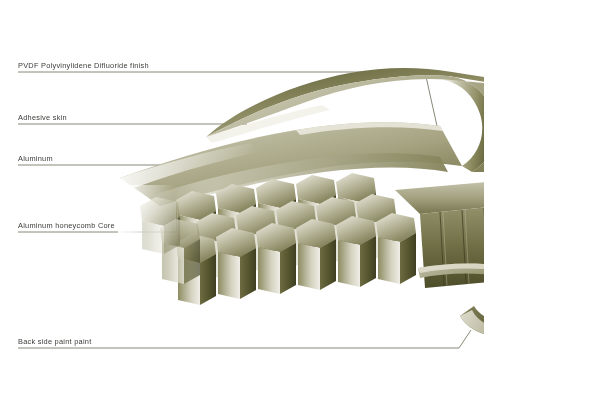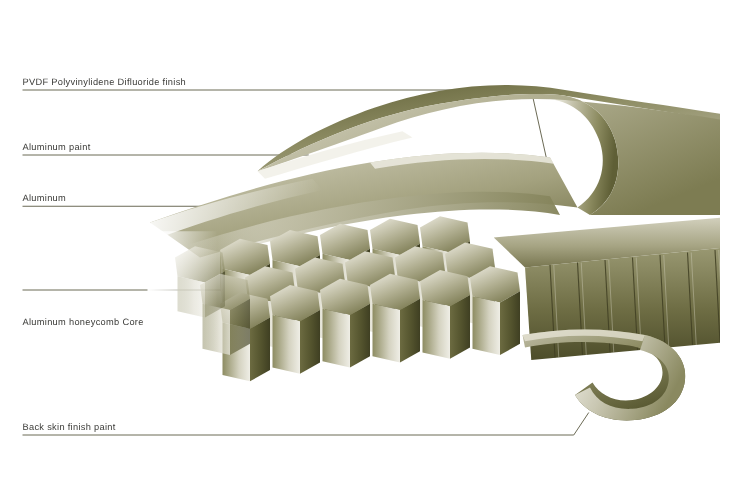--- a/index.html
+++ b/index.html
@@ -2,21 +2,21 @@
 <html><head>
 <meta charset="utf-8">
 <style>
   html, body {
     margin: 0;
     padding: 0;
     background: #ffffff;
   }
   #page {
     position: relative;
-    width: 576px;
+    width: 484px;
     height: 403px;
     background: #ffffff;
     overflow: hidden;
     font-family: "Liberation Sans", sans-serif;
     text-align: right;
   }
   #illustration {
     position: absolute;
     left: 0;
     top: 0;
@@ -28,21 +28,21 @@
     font-family: "Liberation Sans", sans-serif;
     font-size: 7.4px;
     letter-spacing: 0.25px;
     color: #3b3b38;
     white-space: nowrap;
     line-height: 1;
   }
   #label-pvdf     { left: 18px; top: 62px; }
   #label-skin     { left: 18px; top: 114px; }
   #label-adhesive { left: 18px; top: 155px; }
-  #label-core     { left: 18px; top: 222px; margin-top: 32px; }
+  #label-core     { left: 18px; top: 222px; }
   #label-back     { left: 18px; top: 338px; }
 </style>
 </head>
 <body>
 
 <div id="page">
 
   <svg id="illustration" viewBox="0 0 600 403">
     <defs>
       <linearGradient id="gSheetTop" x1="0" y1="0" x2="0.85" y2="1">
@@ -301,18 +301,18 @@
                L512 280 C528 284 536 293 535 304
                C534 317 522 326 506 327
                C490 328 478 322 472 310 Z" fill="url(#gBackInner)"></path>
       <path d="M418 268 C450 262 486 262 516 268 L514 273
                C484 267 450 267 420 273 Z" fill="#eceadd" opacity="0.7"></path>
     </g>
 
   </svg>
 
   <div class="label" id="label-pvdf">PVDF Polyvinylidene Difluoride finish</div>
-  <div class="label" id="label-skin">Aluminum paint</div>
+  <div class="label" id="label-skin">Adhesive skin</div>
   <div class="label" id="label-adhesive">Aluminum</div>
   <div class="label" id="label-core">Aluminum honeycomb Core</div>
-  <div class="label" id="label-back">Back skin finish paint</div>
+  <div class="label" id="label-back">Back side paint paint</div>
 
 </div>
 
 </body></html>

